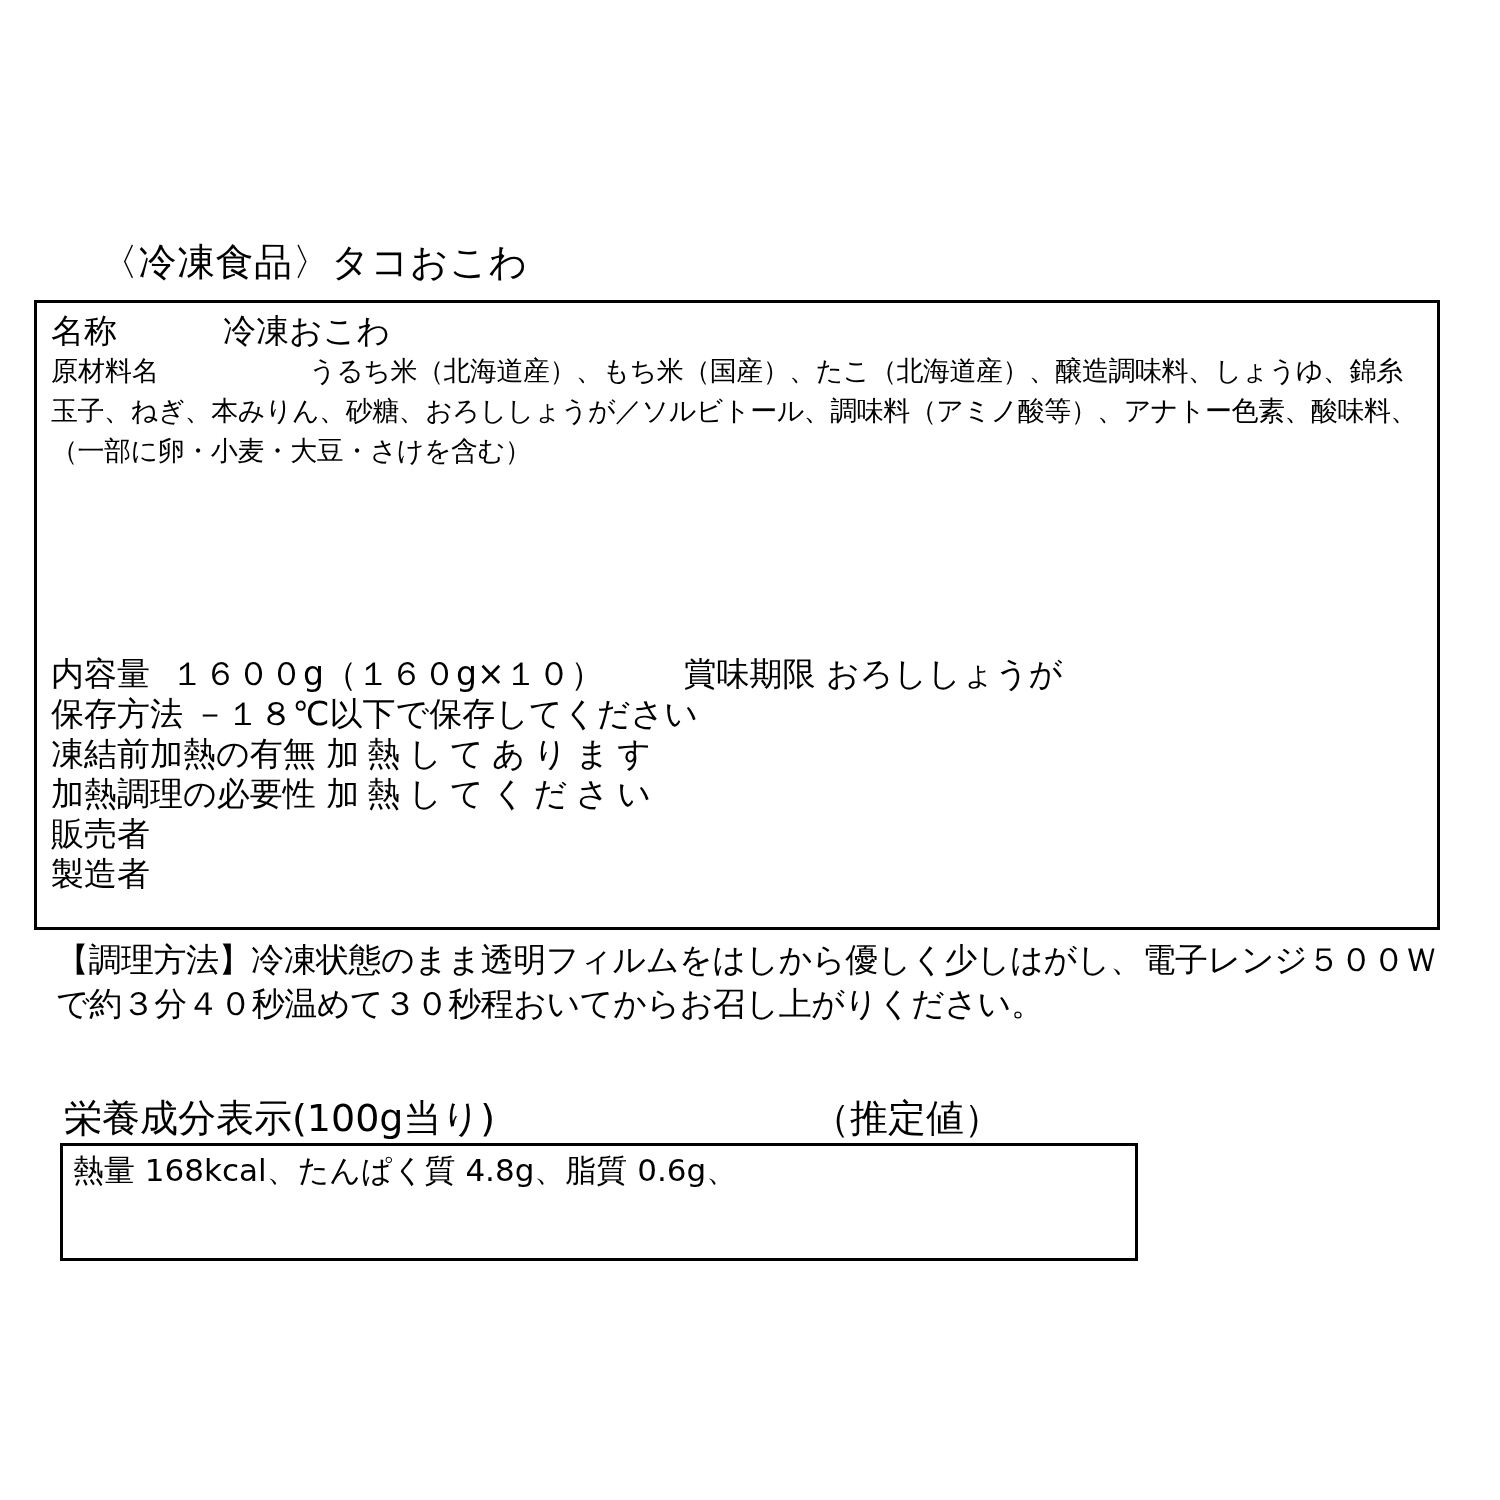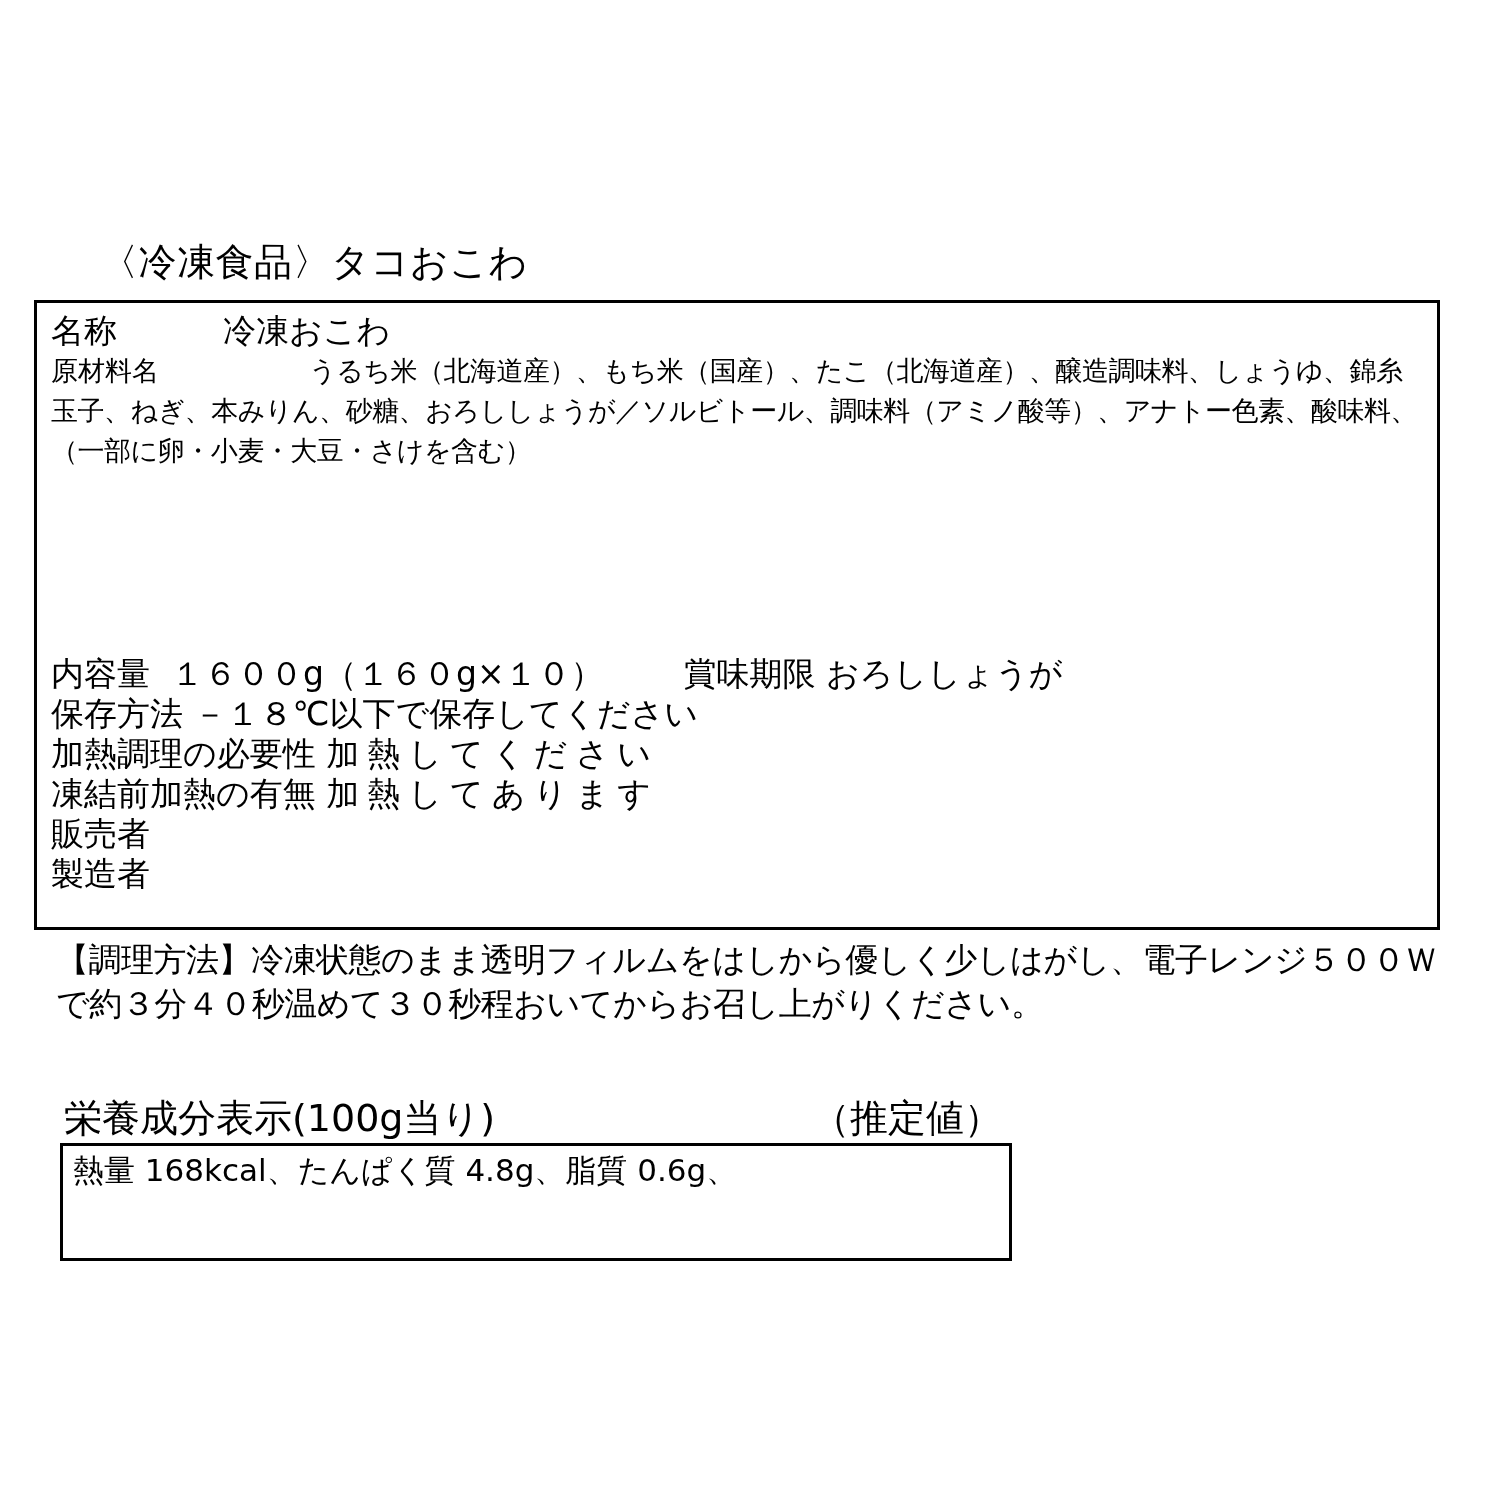--- a/index.html
+++ b/index.html
@@ -128,21 +128,21 @@
   .nutri-header .est {
     position: absolute;
     left: 748px;
     top: 0;
   }
 
   .nutri-box {
     position: absolute;
     left: 60px;
     top: 1143px;
-    width: 952px;
+    width: 1078px;
     height: 118px;
     border: 3px solid #000;
     box-sizing: border-box;
   }
   .nutri-box .line {
     position: absolute;
     left: 10px;
     font-size: 31px;
     line-height: 36px;
     white-space: nowrap;
@@ -176,25 +176,25 @@
 
       <div class="row amount-row">
         <span class="lbl">内容量</span>&nbsp;&nbsp;<span>１６００g（１６０g×１０）</span><span class="best-label">賞味期限</span>&nbsp;<span>おろししょうが</span>
       </div>
 
       <div class="row kv">
         <span class="lbl">保存方法</span>&nbsp;<span>－１８℃以下で保存してください</span>
       </div>
 
       <div class="row kv">
+        <span class="lbl">凍結前加熱の有無</span>&nbsp;<span class="spaced">加熱してあります</span>
+      </div>
+
+      <div class="row kv">
         <span class="lbl">加熱調理の必要性</span>&nbsp;<span class="spaced">加熱してください</span>
-      </div>
-
-      <div class="row kv">
-        <span class="lbl">凍結前加熱の有無</span>&nbsp;<span class="spaced">加熱してあります</span>
       </div>
 
       <div class="row kv">
         <span class="lbl">販売者</span>&nbsp;<span></span>
       </div>
 
       <div class="row kv">
         <span class="lbl">製造者</span>&nbsp;<span></span>
       </div>
 

